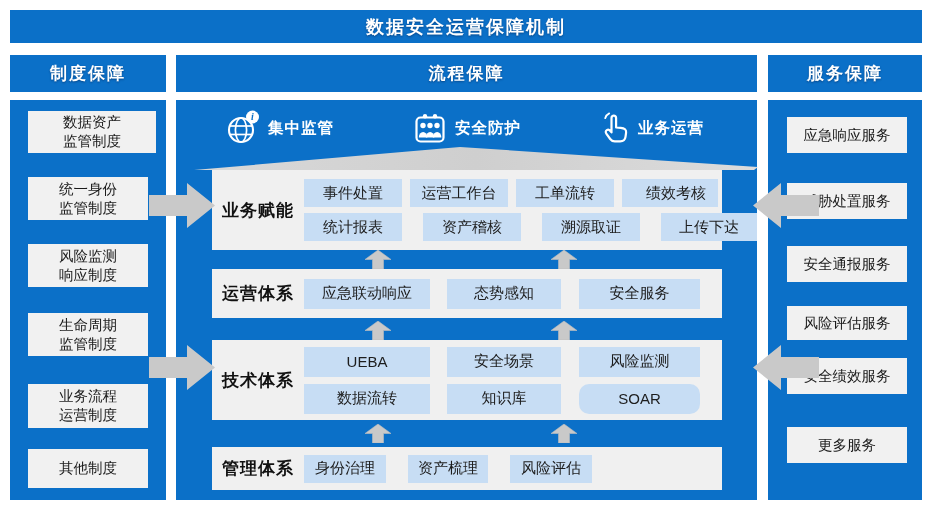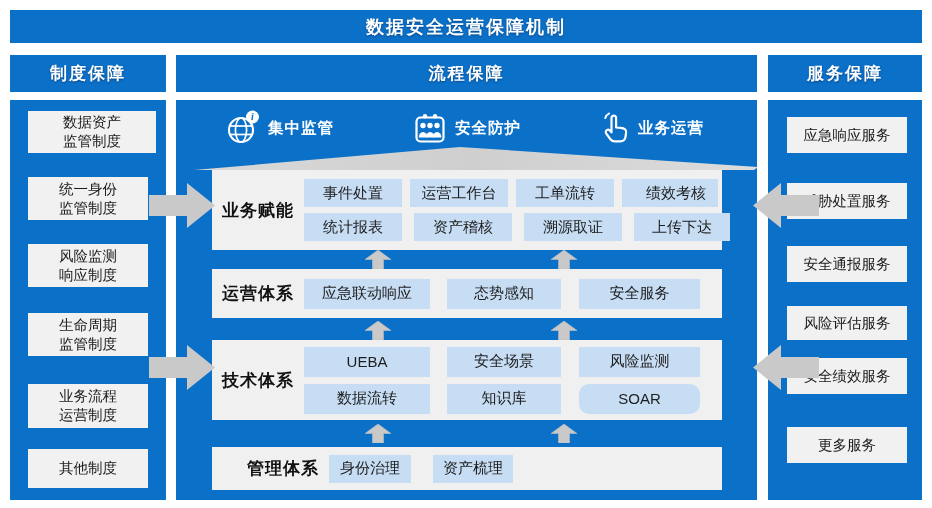--- a/index.html
+++ b/index.html
@@ -180,21 +180,21 @@
         <div class="chip" style="width:98px;">
             <span>运营工作台</span>
           </div>
         <div class="chip" style="width:98px;">
             <span>工单流转</span>
           </div>
         <div class="chip" style="width:96px;padding-left:12px;">
             <span>绩效考核</span>
           </div>
       </div>
-      <div class="chiprow" style="gap:12px;">
+      <div class="chiprow" style="gap:21px;">
         <div class="chip" style="width:98px;">
             <span>统计报表</span>
           </div>
         <div class="chip" style="width:98px;">
             <span>资产稽核</span>
           </div>
         <div class="chip" style="width:98px;">
             <span>溯源取证</span>
           </div>
         <div class="chip" style="width:96px;">
@@ -242,30 +242,33 @@
         <div class="chip" style="width:114px; height:30px; margin-left:17px;">
             <span>知识库</span>
           </div>
         <div class="chip" style="width:121px; height:30px; margin-left:18px;border-radius:10px;">
             <span>SOAR</span>
           </div>
       </div>
     </div>
   </div>
 
-  <div class="rowbox" style="top:447px; height:43px;padding-left:25px;">
+  <div class="rowbox" style="top:447px; height:43px;">
     <div class="rowlabel">管理体系</div>
     <div class="chipzone">
       <div class="chiprow" style="gap:22px;">
         <div class="chip" style="width:82px;">
             <span>身份治理</span>
           </div>
         <div class="chip" style="width:80px;">
             <span>资产梳理</span>
           </div>
+        <div class="chip" style="width:82px;">
+            <span>风险评估</span>
+          </div>
       </div>
     </div>
   </div>
 
   <svg class="uparrow" style="left:365px; top:250px;" viewBox="0 0 26 19">
       <polygon points="0,9.5 13,0 26,9.5 18.5,9.5 18.5,19 7.5,19 7.5,9.5" fill="#c9c9c9" stroke="#bdbdbd" stroke-width="0.6"></polygon>
     </svg>
   <svg class="uparrow" style="left:551px; top:250px;" viewBox="0 0 26 19">
       <polygon points="0,9.5 13,0 26,9.5 18.5,9.5 18.5,19 7.5,19 7.5,9.5" fill="#c9c9c9" stroke="#bdbdbd" stroke-width="0.6"></polygon>
     </svg>

